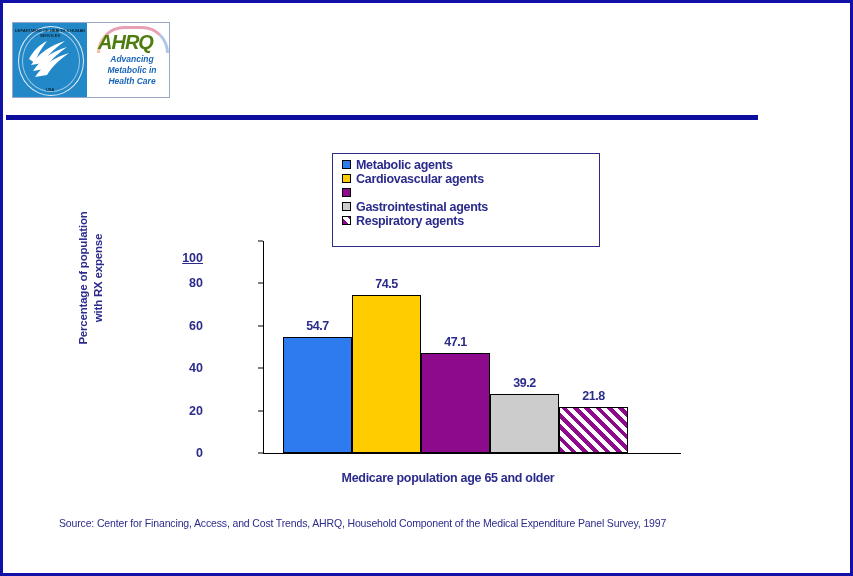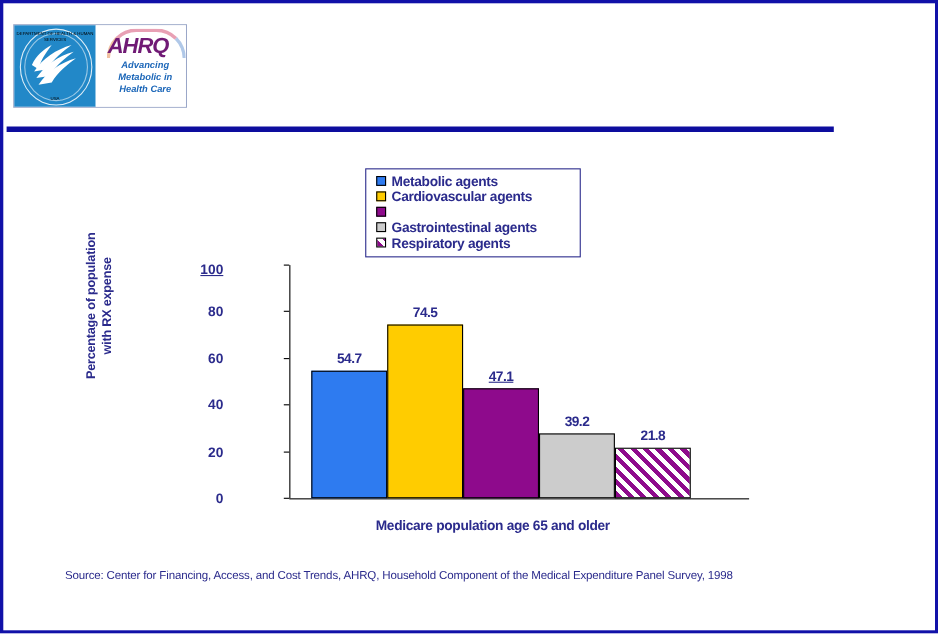--- a/index.html
+++ b/index.html
@@ -95,21 +95,21 @@
     border-radius: 40px 40px 0 0;
     border-bottom: none;
   }
   #ahrq-mark {
     position: absolute;
     left: 11px;
     top: 9px;
     font-size: 20px;
     font-weight: bold;
     font-style: italic;
-    color: #701a75;
+    color: #4d7c0f;
     letter-spacing: -1px;
     line-height: 20px;
   }
   #ahrq-tag {
     position: absolute;
     left: 8px;
     top: 31px;
     width: 74px;
     text-align: center;
     font-size: 8.5px;
@@ -144,24 +144,24 @@
     position: absolute;
     left: 0;
     top: 120px;
     width: 847px;
     height: 390px;
   }
   #legend {
     position: absolute;
     left: 329px;
     top: 30px;
-    width: 196px;
+    width: 268px;
     border: 1px solid #2B2B8C;
     background: #ffffff;
-    padding: 4px 5px 5px 9px;
+    padding: 4px 5px 18px 9px;
     box-sizing: border-box;
   }
   .legend-row {
     display: flex;
     align-items: center;
     height: 13px;
     margin: 0 0 1px 0;
   }
   .legend-swatch {
     width: 9px;
@@ -363,47 +363,47 @@
           <div class="ytick" style="top: 212px;">0</div>
           <div class="ytick-mark" style="top: 212px;"></div>
           <div class="ytick" style="top: 169.6px;">20</div>
           <div class="ytick-mark" style="top: 169.6px;"></div>
           <div class="ytick" style="top: 127.2px;">40</div>
           <div class="ytick-mark" style="top: 127.2px;"></div>
           <div class="ytick" style="top: 84.8px;">60</div>
           <div class="ytick-mark" style="top: 84.8px;"></div>
           <div class="ytick" style="top: 42.4px;">80</div>
           <div class="ytick-mark" style="top: 42.4px;"></div>
-          <div class="ytick" style="top: 4px; text-decoration: underline;">100</div>
+          <div class="ytick" style="top: 17px; text-decoration: underline;">100</div>
           <div class="ytick-mark" style="top: 0px;"></div>
         </div>
       <div id="axis-v"></div>
       <div id="axis-h"></div>
       <div id="bars">
           <div class="bar-slot" style="left: 19px;">
             <div class="bar" style="height: 115.964px; background: rgb(46, 123, 240);"></div>
             <div class="bar-value" style="bottom: 119.964px;">54.7</div>
           </div>
           <div class="bar-slot" style="left: 88px;">
             <div class="bar" style="height: 157.94px; background: rgb(255, 204, 0);"></div>
             <div class="bar-value" style="bottom: 161.94px;">74.5</div>
           </div>
           <div class="bar-slot" style="left: 157px;">
             <div class="bar" style="height: 99.852px; background: rgb(142, 10, 140);"></div>
-            <div class="bar-value" style="bottom: 103.852px; text-decoration: underline;">47.1</div>
+            <div class="bar-value" style="bottom: 103.852px;">47.1</div>
           </div>
           <div class="bar-slot" style="left: 226px;">
             <div class="bar" style="height: 59.36px; background: rgb(204, 204, 204);"></div>
             <div class="bar-value" style="bottom: 63.36px;">39.2</div>
           </div>
           <div class="bar-slot" style="left: 295px;">
             <div class="bar" style="height: 46.216px; background: repeating-linear-gradient(45deg, rgb(142, 10, 140) 0px, rgb(142, 10, 140) 4px, rgb(255, 255, 255) 4px, rgb(255, 255, 255) 8px);"></div>
             <div class="bar-value" style="bottom: 50.216px;">21.8</div>
           </div>
         </div>
     </div>
 
     <div id="xlabel">Medicare population age 65 and older</div>
   </div>
 
-  <div id="source">Source: Center for Financing, Access, and Cost Trends, AHRQ, Household Component of the Medical Expenditure Panel Survey, 1998</div>
+  <div id="source">Source: Center for Financing, Access, and Cost Trends, AHRQ, Household Component of the Medical Expenditure Panel Survey, 1997</div>
 
 </div>
 
 </body></html>

